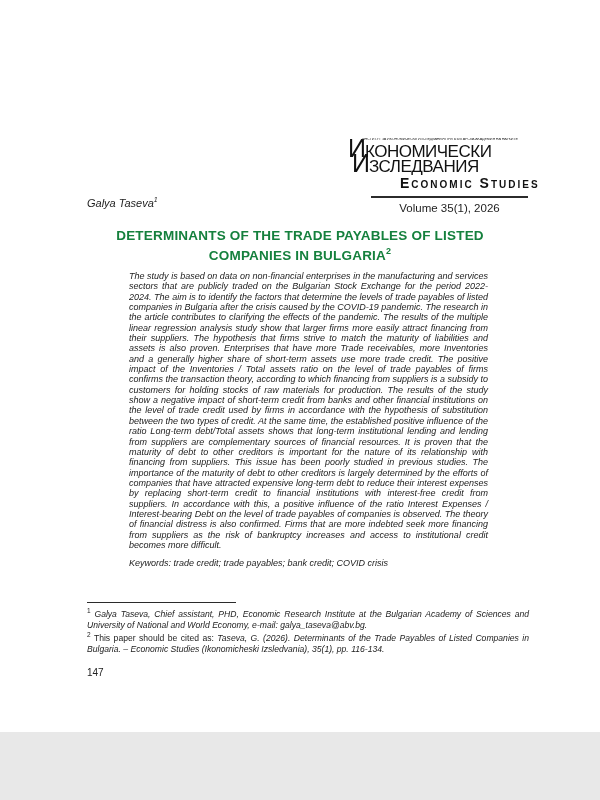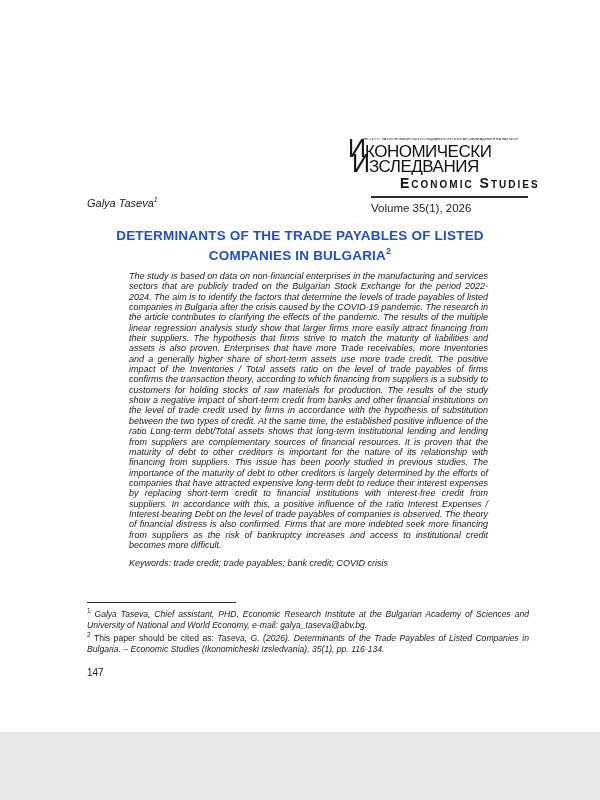--- a/index.html
+++ b/index.html
@@ -24,29 +24,29 @@
   .logo-line2{margin-left:4px;margin-top:-3px;}
   .logo .subtitle{
     font-variant:small-caps;font-weight:bold;font-size:14px;
     letter-spacing:2px;margin-left:52px;margin-top:1px;color:#111;
     white-space:nowrap;
   }
   
   .volume{
     position:absolute;top:196px;right:72px;width:157px;
     border-top:2px solid #2b2b2b;padding-top:4px;
-    text-align:left;font-size:11.5px;
+    text-align:center;font-size:11.5px;
   }
   .author{position:absolute;top:196px;left:87px;font-style:italic;font-size:11px;}
   .author sup{font-size:7px;}
   
   .title{
     position:absolute;top:228px;left:60px;width:480px;margin:0;
     text-align:center;font-weight:bold;font-size:13.5px;line-height:15.5px;
-    letter-spacing:0.2px;color:#1d4ed8;
+    letter-spacing:0.2px;color:#15803d;
   }
   .title sup{font-size:9px;}
   
   .abstract{
     position:absolute;top:263px;left:121px;width:375px;
     font-style:italic;font-size:9px;line-height:10.35px;
     text-align:justify;color:#222;
   }
   .abstract p{margin:8px;}
   

